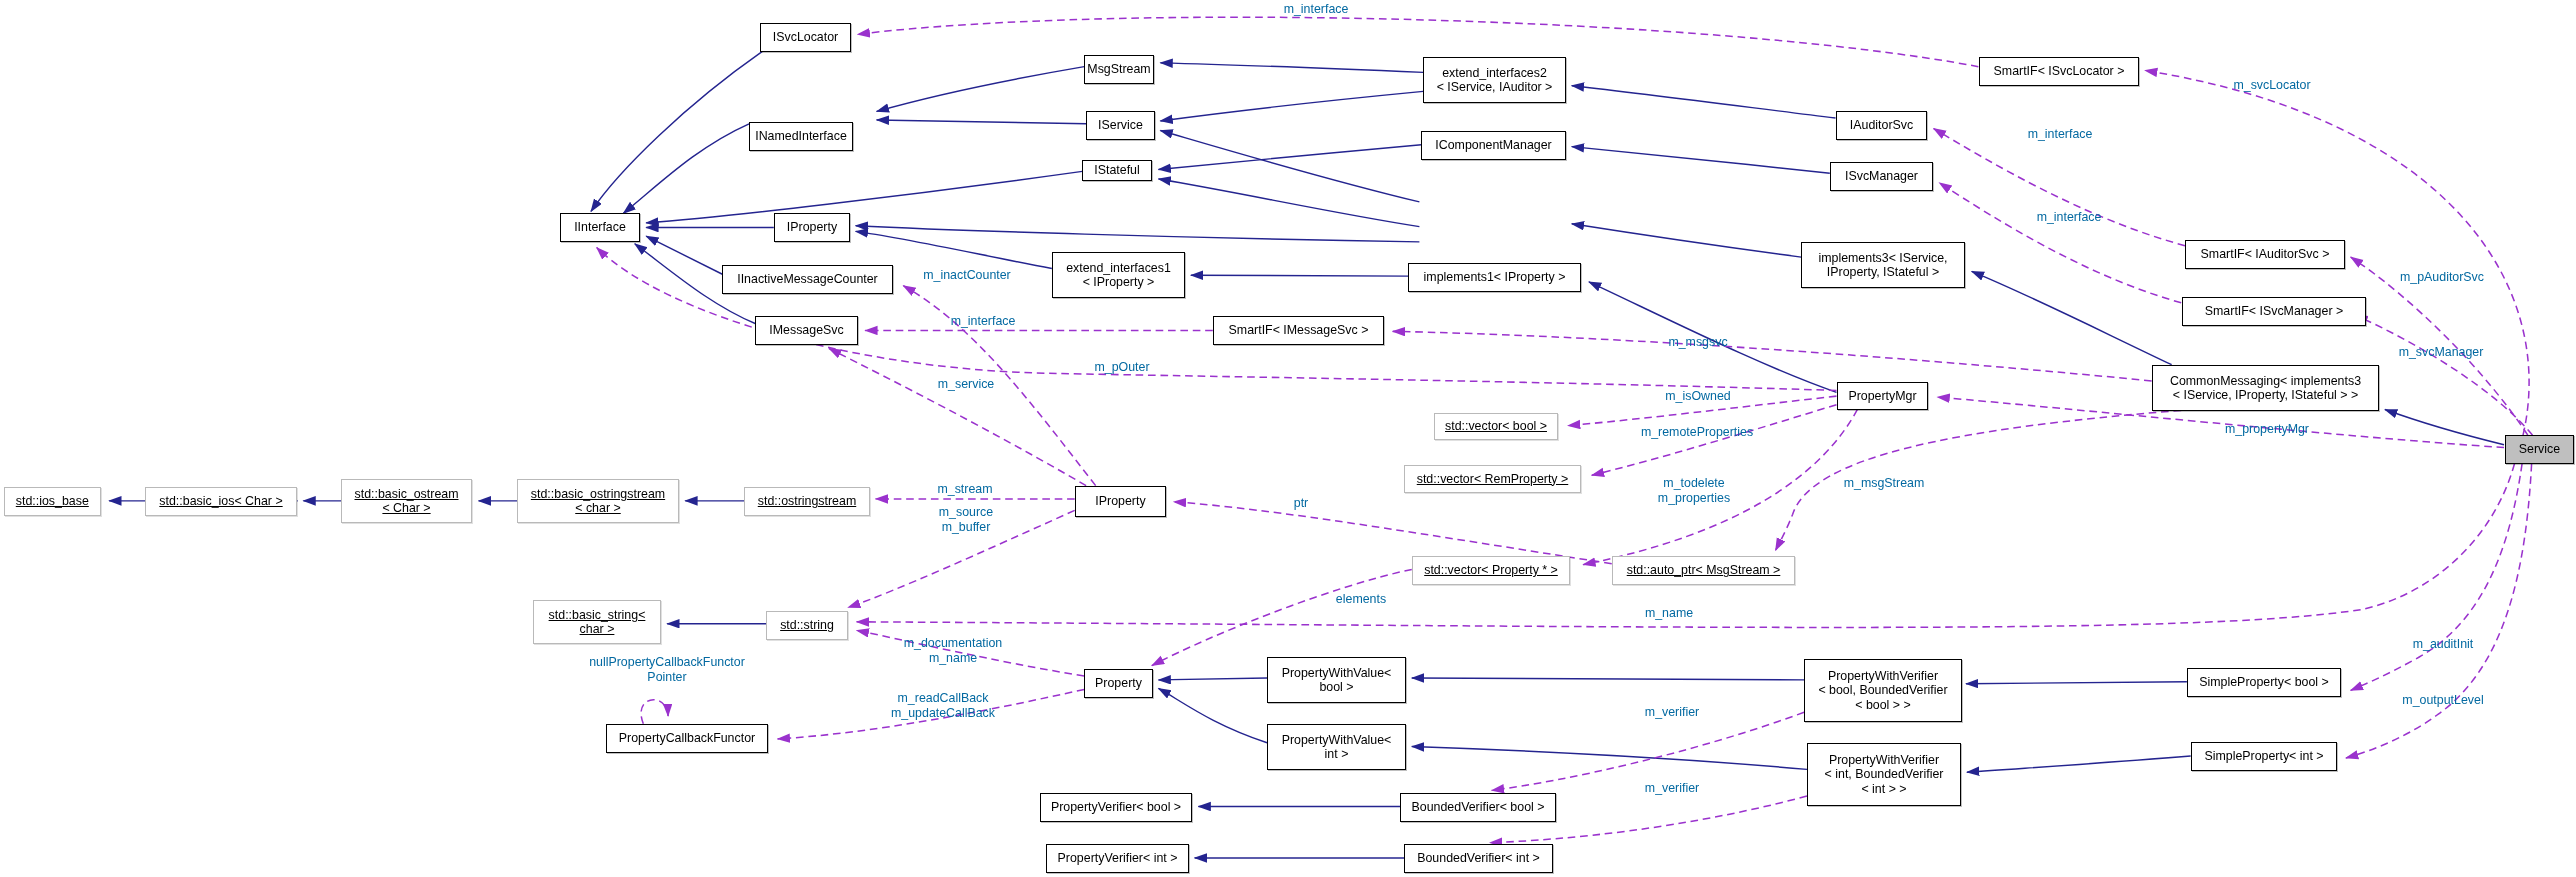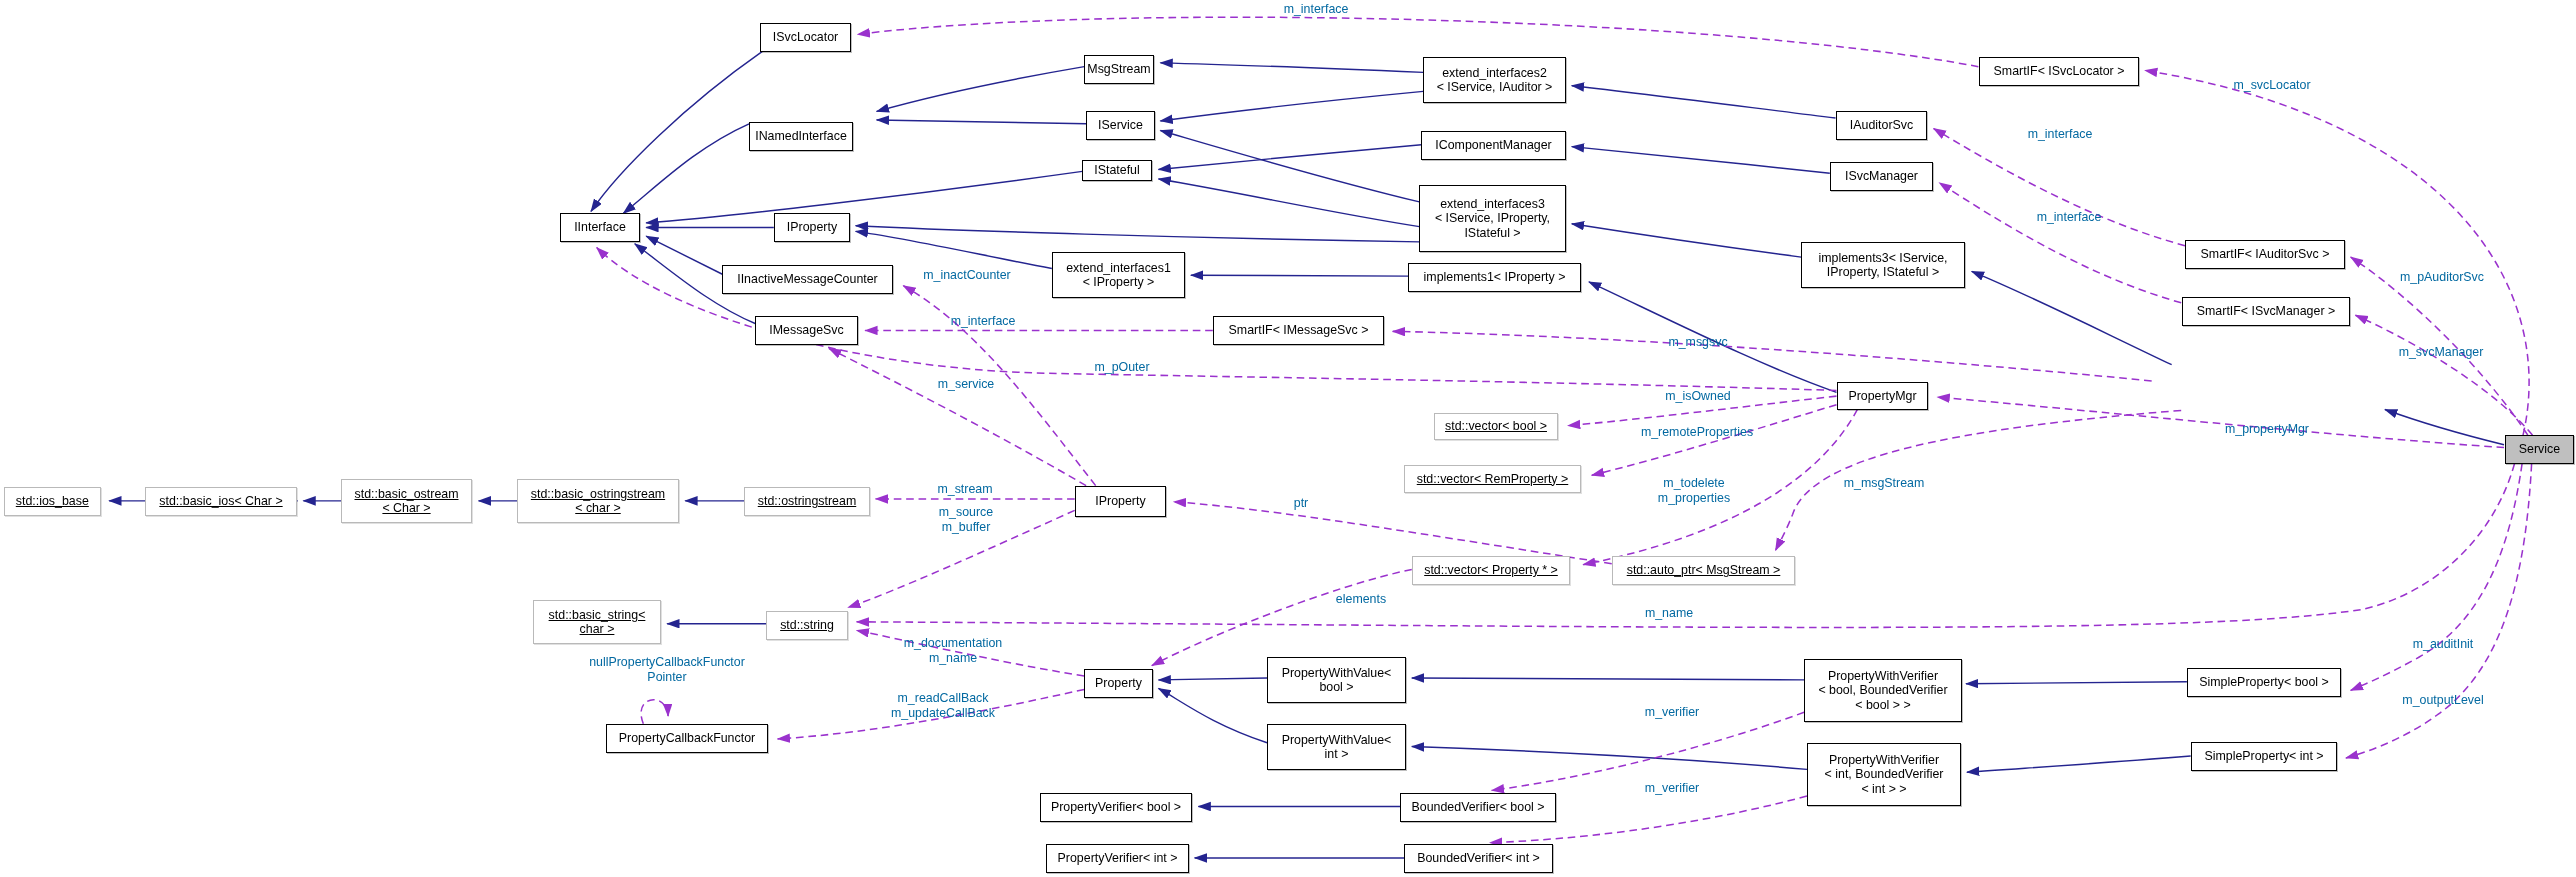--- a/index.html
+++ b/index.html
@@ -104,33 +104,32 @@
   <div class="node" style="left:1086px;top:111px;width:69px;height:29px">IService</div>
   <div class="node" style="left:1082px;top:160px;width:70px;height:21px">IStateful</div>
   <div class="node" style="left:560px;top:213px;width:80px;height:29px">IInterface</div>
   <div class="node" style="left:774px;top:213px;width:76px;height:29px">IProperty</div>
   <div class="node" style="left:722px;top:265px;width:171px;height:29px">IInactiveMessageCounter</div>
   <div class="node" style="left:755px;top:316px;width:103px;height:29px">IMessageSvc</div>
   <div class="node" style="left:1213px;top:316px;width:171px;height:29px">SmartIF&lt; IMessageSvc &gt;</div>
   <div class="node" style="left:1423px;top:57px;width:143px;height:46px">extend_interfaces2
 &lt; IService, IAuditor &gt;</div>
   <div class="node" style="left:1421px;top:131px;width:145px;height:29px">IComponentManager</div>
-  <div class="node" style="left:1419px;top:185px;width:147px;height:67px">extend_interfaces3
-&lt; IService, IProperty,
-IStateful &gt;</div>
   <div class="node" style="left:1052px;top:252px;width:133px;height:46px">extend_interfaces1
 &lt; IProperty &gt;</div>
   <div class="node" style="left:1408px;top:263px;width:173px;height:29px">implements1&lt; IProperty &gt;</div>
   <div class="node" style="left:1801px;top:242px;width:164px;height:46px">implements3&lt; IService,
 IProperty, IStateful &gt;</div>
   <div class="node" style="left:1836px;top:111px;width:91px;height:29px">IAuditorSvc</div>
   <div class="node" style="left:1830px;top:162px;width:103px;height:29px">ISvcManager</div>
   <div class="node" style="left:1979px;top:57px;width:160px;height:29px">SmartIF&lt; ISvcLocator &gt;</div>
   <div class="node" style="left:2185px;top:240px;width:160px;height:29px">SmartIF&lt; IAuditorSvc &gt;</div>
-  <div class="node" style="left:2182px;top:297px;width:168px;height:29px">SmartIF&lt; ISvcManager &gt;</div>
+  <div class="node" style="left:2182px;top:297px;width:184px;height:29px">SmartIF&lt; ISvcManager &gt;</div>
+  <div class="node" style="left:2152px;top:365px;width:227px;height:46px">CommonMessaging&lt; implements3
+&lt; IService, IProperty, IStateful &gt; &gt;</div>
   <div class="node hub" style="left:2505px;top:435px;width:69px;height:29px">Service</div>
   <div class="node" style="left:1837px;top:382px;width:91px;height:28px">PropertyMgr</div>
   <div class="node ext" style="left:1434px;top:413px;width:124px;height:27px">std::vector&lt; bool &gt;</div>
   <div class="node ext" style="left:1404px;top:465px;width:177px;height:28px">std::vector&lt; RemProperty &gt;</div>
   <div class="node ext" style="left:1412px;top:556px;width:158px;height:29px">std::vector&lt; Property * &gt;</div>
   <div class="node ext" style="left:1612px;top:556px;width:183px;height:29px">std::auto_ptr&lt; MsgStream &gt;</div>
   <div class="node ext" style="left:3.8px;top:487px;width:97px;height:29px">std::ios_base</div>
   <div class="node ext" style="left:145px;top:487px;width:152px;height:29px">std::basic_ios&lt; Char &gt;</div>
   <div class="node ext" style="left:341px;top:479px;width:131px;height:44px">std::basic_ostream
 &lt; Char &gt;</div>

